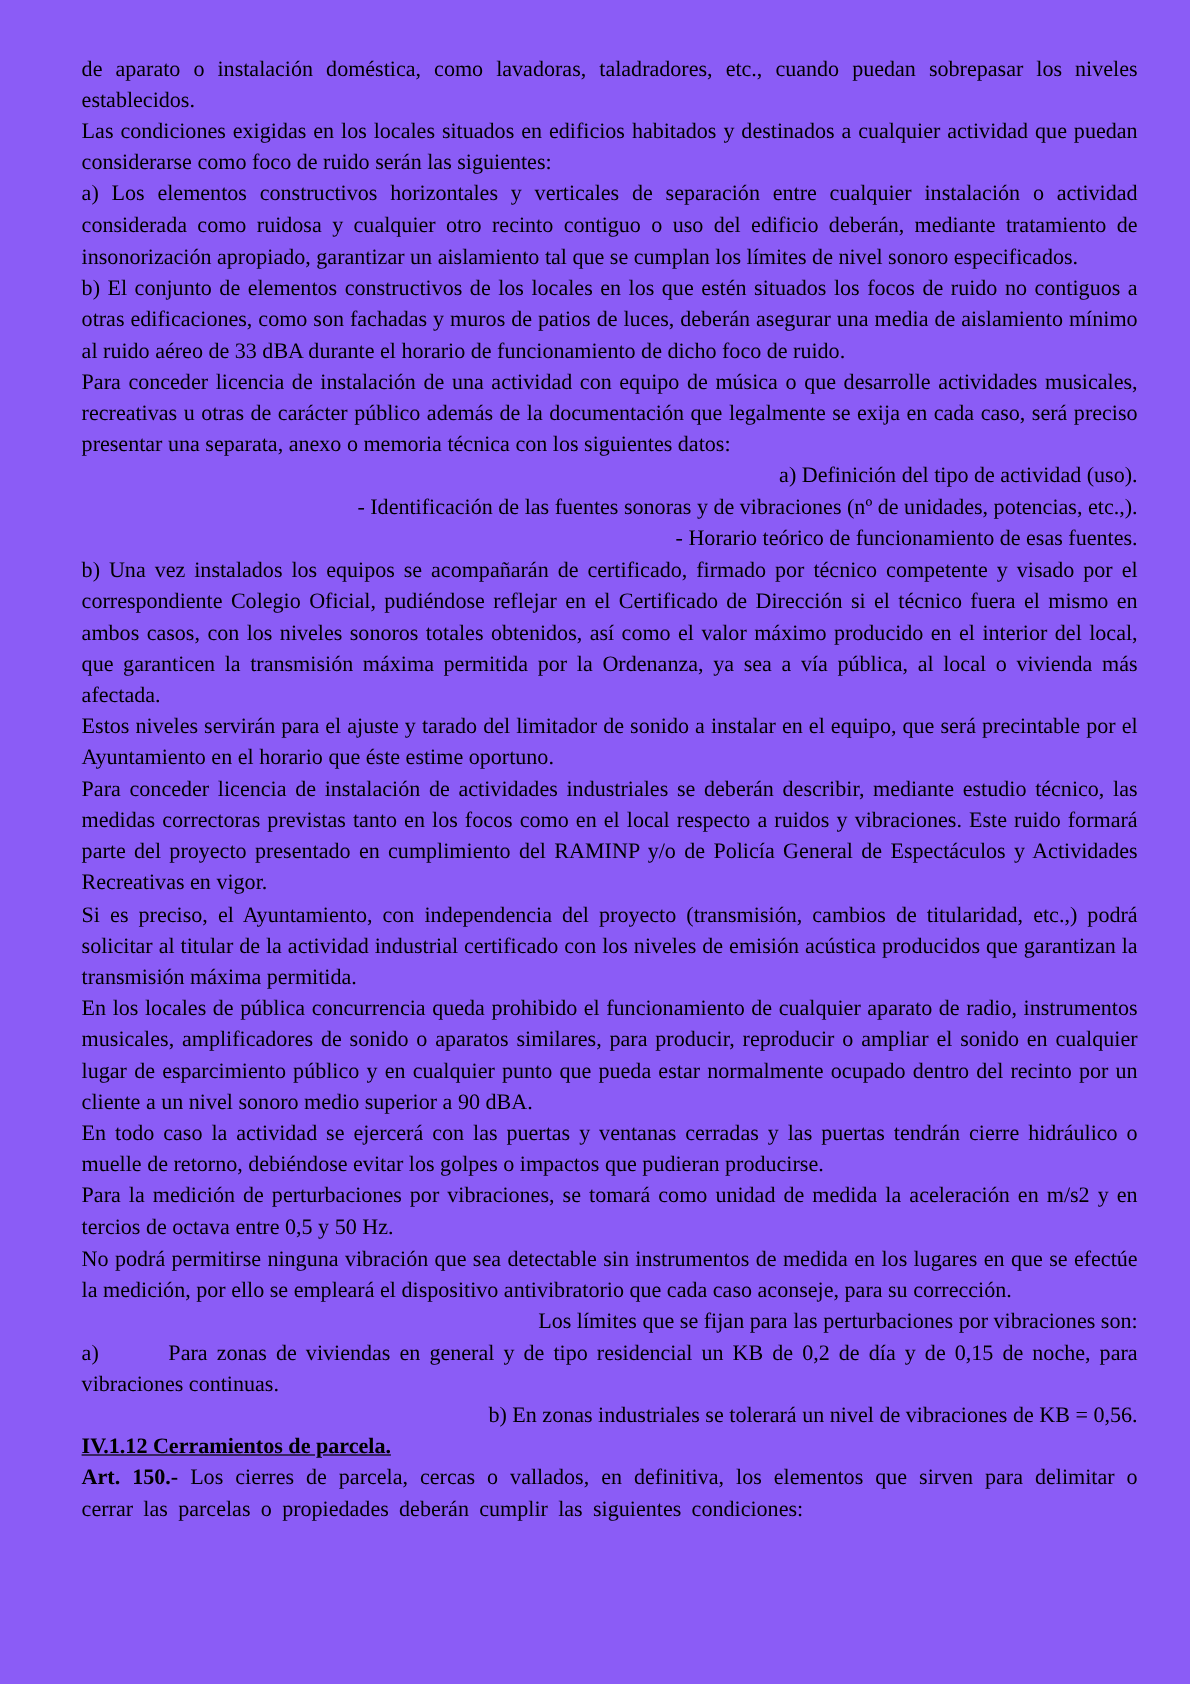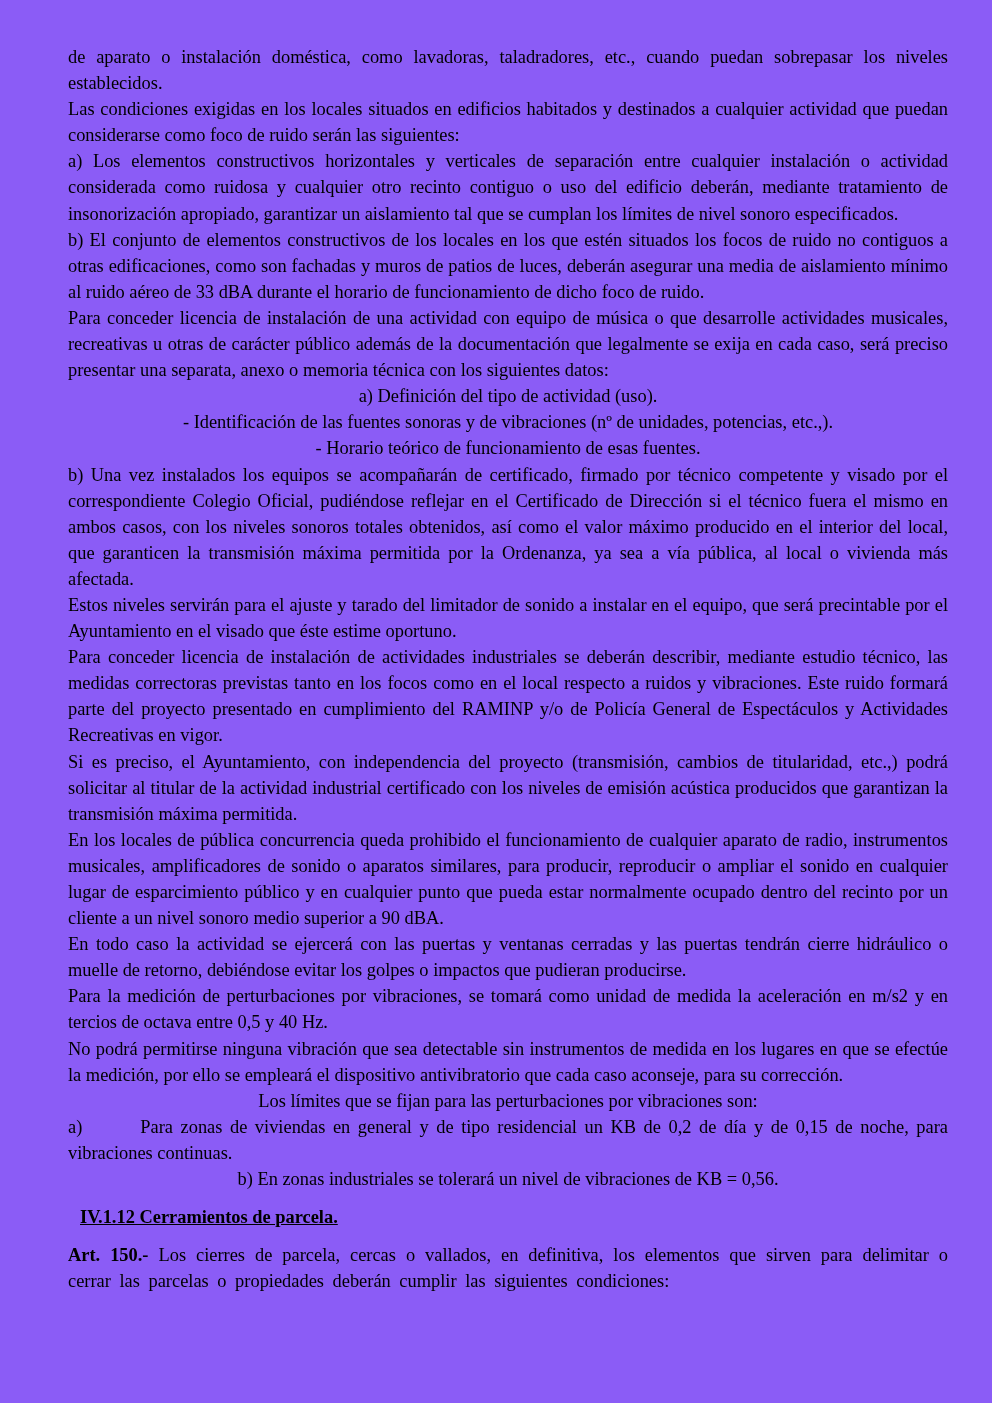--- a/index.html
+++ b/index.html
@@ -30,24 +30,24 @@
     margin: 0;
     padding: 0;
     font-size: 18.4px;
     line-height: 26.1px;
     text-align: justify;
     text-justify: inter-word;
     hyphens: none;
     -webkit-hyphens: none;
   }
   p.para.last-left {
-    text-align: center;
+    text-align: right;
   }
   .heading {
-    margin: 12px;
+    margin: 0;
     padding: 0;
     font-size: 18.4px;
     line-height: 26.1px;
     font-weight: bold;
     text-decoration: underline;
     text-align: left;
   }
   .lead-bold {
     font-weight: bold;
   }
@@ -67,26 +67,26 @@
 
     <p class="para">de aparato o instalación doméstica, como lavadoras, taladradores, etc., cuando puedan sobrepasar los niveles establecidos.</p>
     <p class="para">Las condiciones exigidas en los locales situados en edificios habitados y destinados a cualquier actividad que puedan considerarse como foco de ruido serán las siguientes:</p>
     <p class="para">a) Los elementos constructivos horizontales y verticales de separación entre cualquier instalación o actividad considerada como ruidosa y cualquier otro recinto contiguo o uso del edificio deberán, mediante tratamiento de insonorización apropiado, garantizar un aislamiento tal que se cumplan los límites de nivel sonoro especificados.</p>
     <p class="para">b) El conjunto de elementos constructivos de los locales en los que estén situados los focos de ruido no contiguos a otras edificaciones, como son fachadas y muros de patios de luces, deberán asegurar una media de aislamiento mínimo al ruido aéreo de 33 dBA durante el horario de funcionamiento de dicho foco de ruido.</p>
     <p class="para">Para conceder licencia de instalación de una actividad con equipo de música o que desarrolle actividades musicales, recreativas u otras de carácter público además de la documentación que legalmente se exija en cada caso, será preciso presentar una separata, anexo o memoria técnica con los siguientes datos:</p>
     <p class="para last-left">a) Definición del tipo de actividad (uso).</p>
     <p class="para last-left">- Identificación de las fuentes sonoras y de vibraciones (nº de unidades, potencias, etc.,).</p>
     <p class="para last-left">- Horario teórico de funcionamiento de esas fuentes.</p>
     <p class="para">b) Una vez instalados los equipos se acompañarán de certificado, firmado por técnico competente y visado por el correspondiente Colegio Oficial, pudiéndose reflejar en el Certificado de Dirección si el técnico fuera el mismo en ambos casos, con los niveles sonoros totales obtenidos, así como el valor máximo producido en el interior del local, que garanticen la transmisión máxima permitida por la Ordenanza, ya sea a vía pública, al local o vivienda más afectada.</p>
-    <p class="para">Estos niveles servirán para el ajuste y tarado del limitador de sonido a instalar en el equipo, que será precintable por el Ayuntamiento en el visado que éste estime oportuno.</p>
+    <p class="para">Estos niveles servirán para el ajuste y tarado del limitador de sonido a instalar en el equipo, que será precintable por el Ayuntamiento en el horario que éste estime oportuno.</p>
     <p class="para">Para conceder licencia de instalación de actividades industriales se deberán describir, mediante estudio técnico, las medidas correctoras previstas tanto en los focos como en el local respecto a ruidos y vibraciones. Este ruido formará parte del proyecto presentado en cumplimiento del RAMINP y/o de Policía General de Espectáculos y Actividades Recreativas en vigor.</p>
     <p class="para">Si es preciso, el Ayuntamiento, con independencia del proyecto (transmisión, cambios de titularidad, etc.,) podrá solicitar al titular de la actividad industrial certificado con los niveles de emisión acústica producidos que garantizan la transmisión máxima permitida.</p>
     <p class="para">En los locales de pública concurrencia queda prohibido el funcionamiento de cualquier aparato de radio, instrumentos musicales, amplificadores de sonido o aparatos similares, para producir, reproducir o ampliar el sonido en cualquier lugar de esparcimiento público y en cualquier punto que pueda estar normalmente ocupado dentro del recinto por un cliente a un nivel sonoro medio superior a 90 dBA.</p>
     <p class="para">En todo caso la actividad se ejercerá con las puertas y ventanas cerradas y las puertas tendrán cierre hidráulico o muelle de retorno, debiéndose evitar los golpes o impactos que pudieran producirse.</p>
-    <p class="para">Para la medición de perturbaciones por vibraciones, se tomará como unidad de medida la aceleración en m/s2 y en tercios de octava entre 0,5 y 40 Hz.</p>
+    <p class="para">Para la medición de perturbaciones por vibraciones, se tomará como unidad de medida la aceleración en m/s2 y en tercios de octava entre 0,5 y 50 Hz.</p>
     <p class="para">No podrá permitirse ninguna vibración que sea detectable sin instrumentos de medida en los lugares en que se efectúe la medición, por ello se empleará el dispositivo antivibratorio que cada caso aconseje, para su corrección.</p>
     <p class="para last-left">Los límites que se fijan para las perturbaciones por vibraciones son:</p>
 
     <p class="para"><span>a)</span><span class="tabgap"></span><span>Para zonas de viviendas en general y de tipo residencial un KB de 0,2 de día y de 0,15 de noche, para vibraciones continuas.</span></p>
 
     <p class="para last-left">b) En zonas industriales se tolerará un nivel de vibraciones de KB = 0,56.</p>
 
     <p class="heading"><span>IV.1.12 Cerramientos de parcela.</span></p>
 
     <p class="para wordspread"><span class="lead-bold">Art. 150.- </span><span>Los cierres de parcela, cercas o vallados, en definitiva, los elementos que sirven para delimitar o cerrar las parcelas o propiedades deberán cumplir las siguientes condiciones:</span></p>

